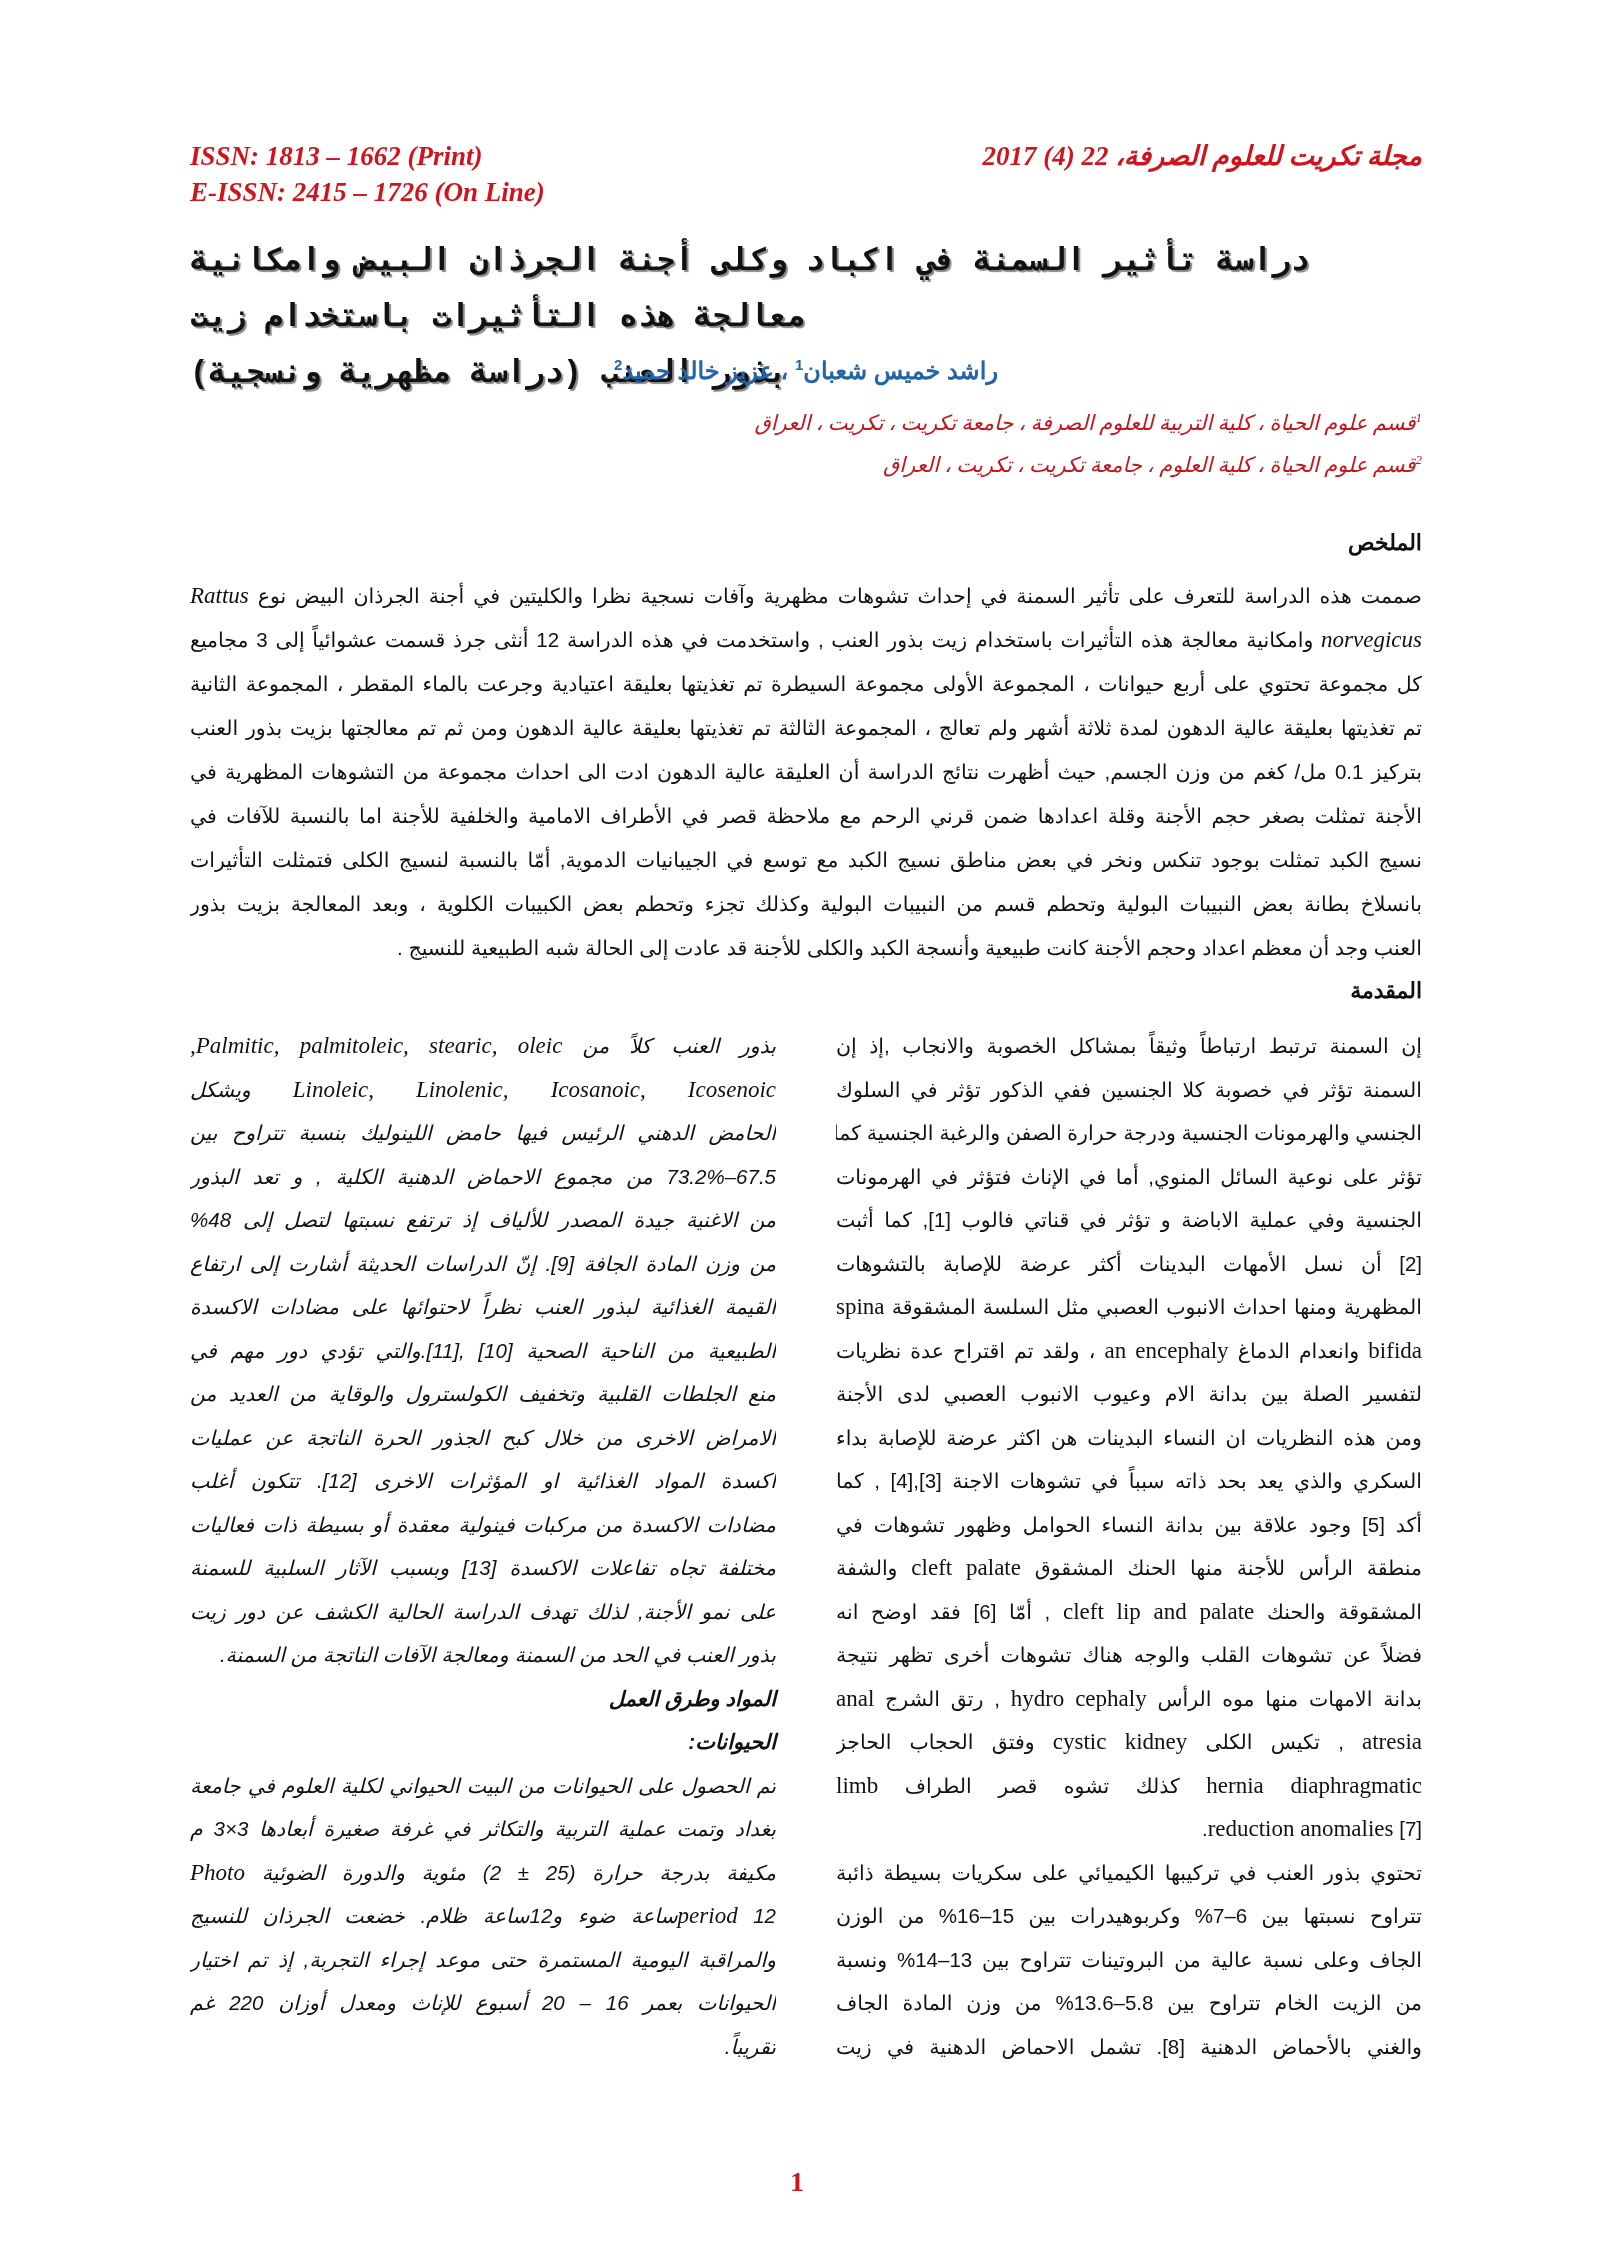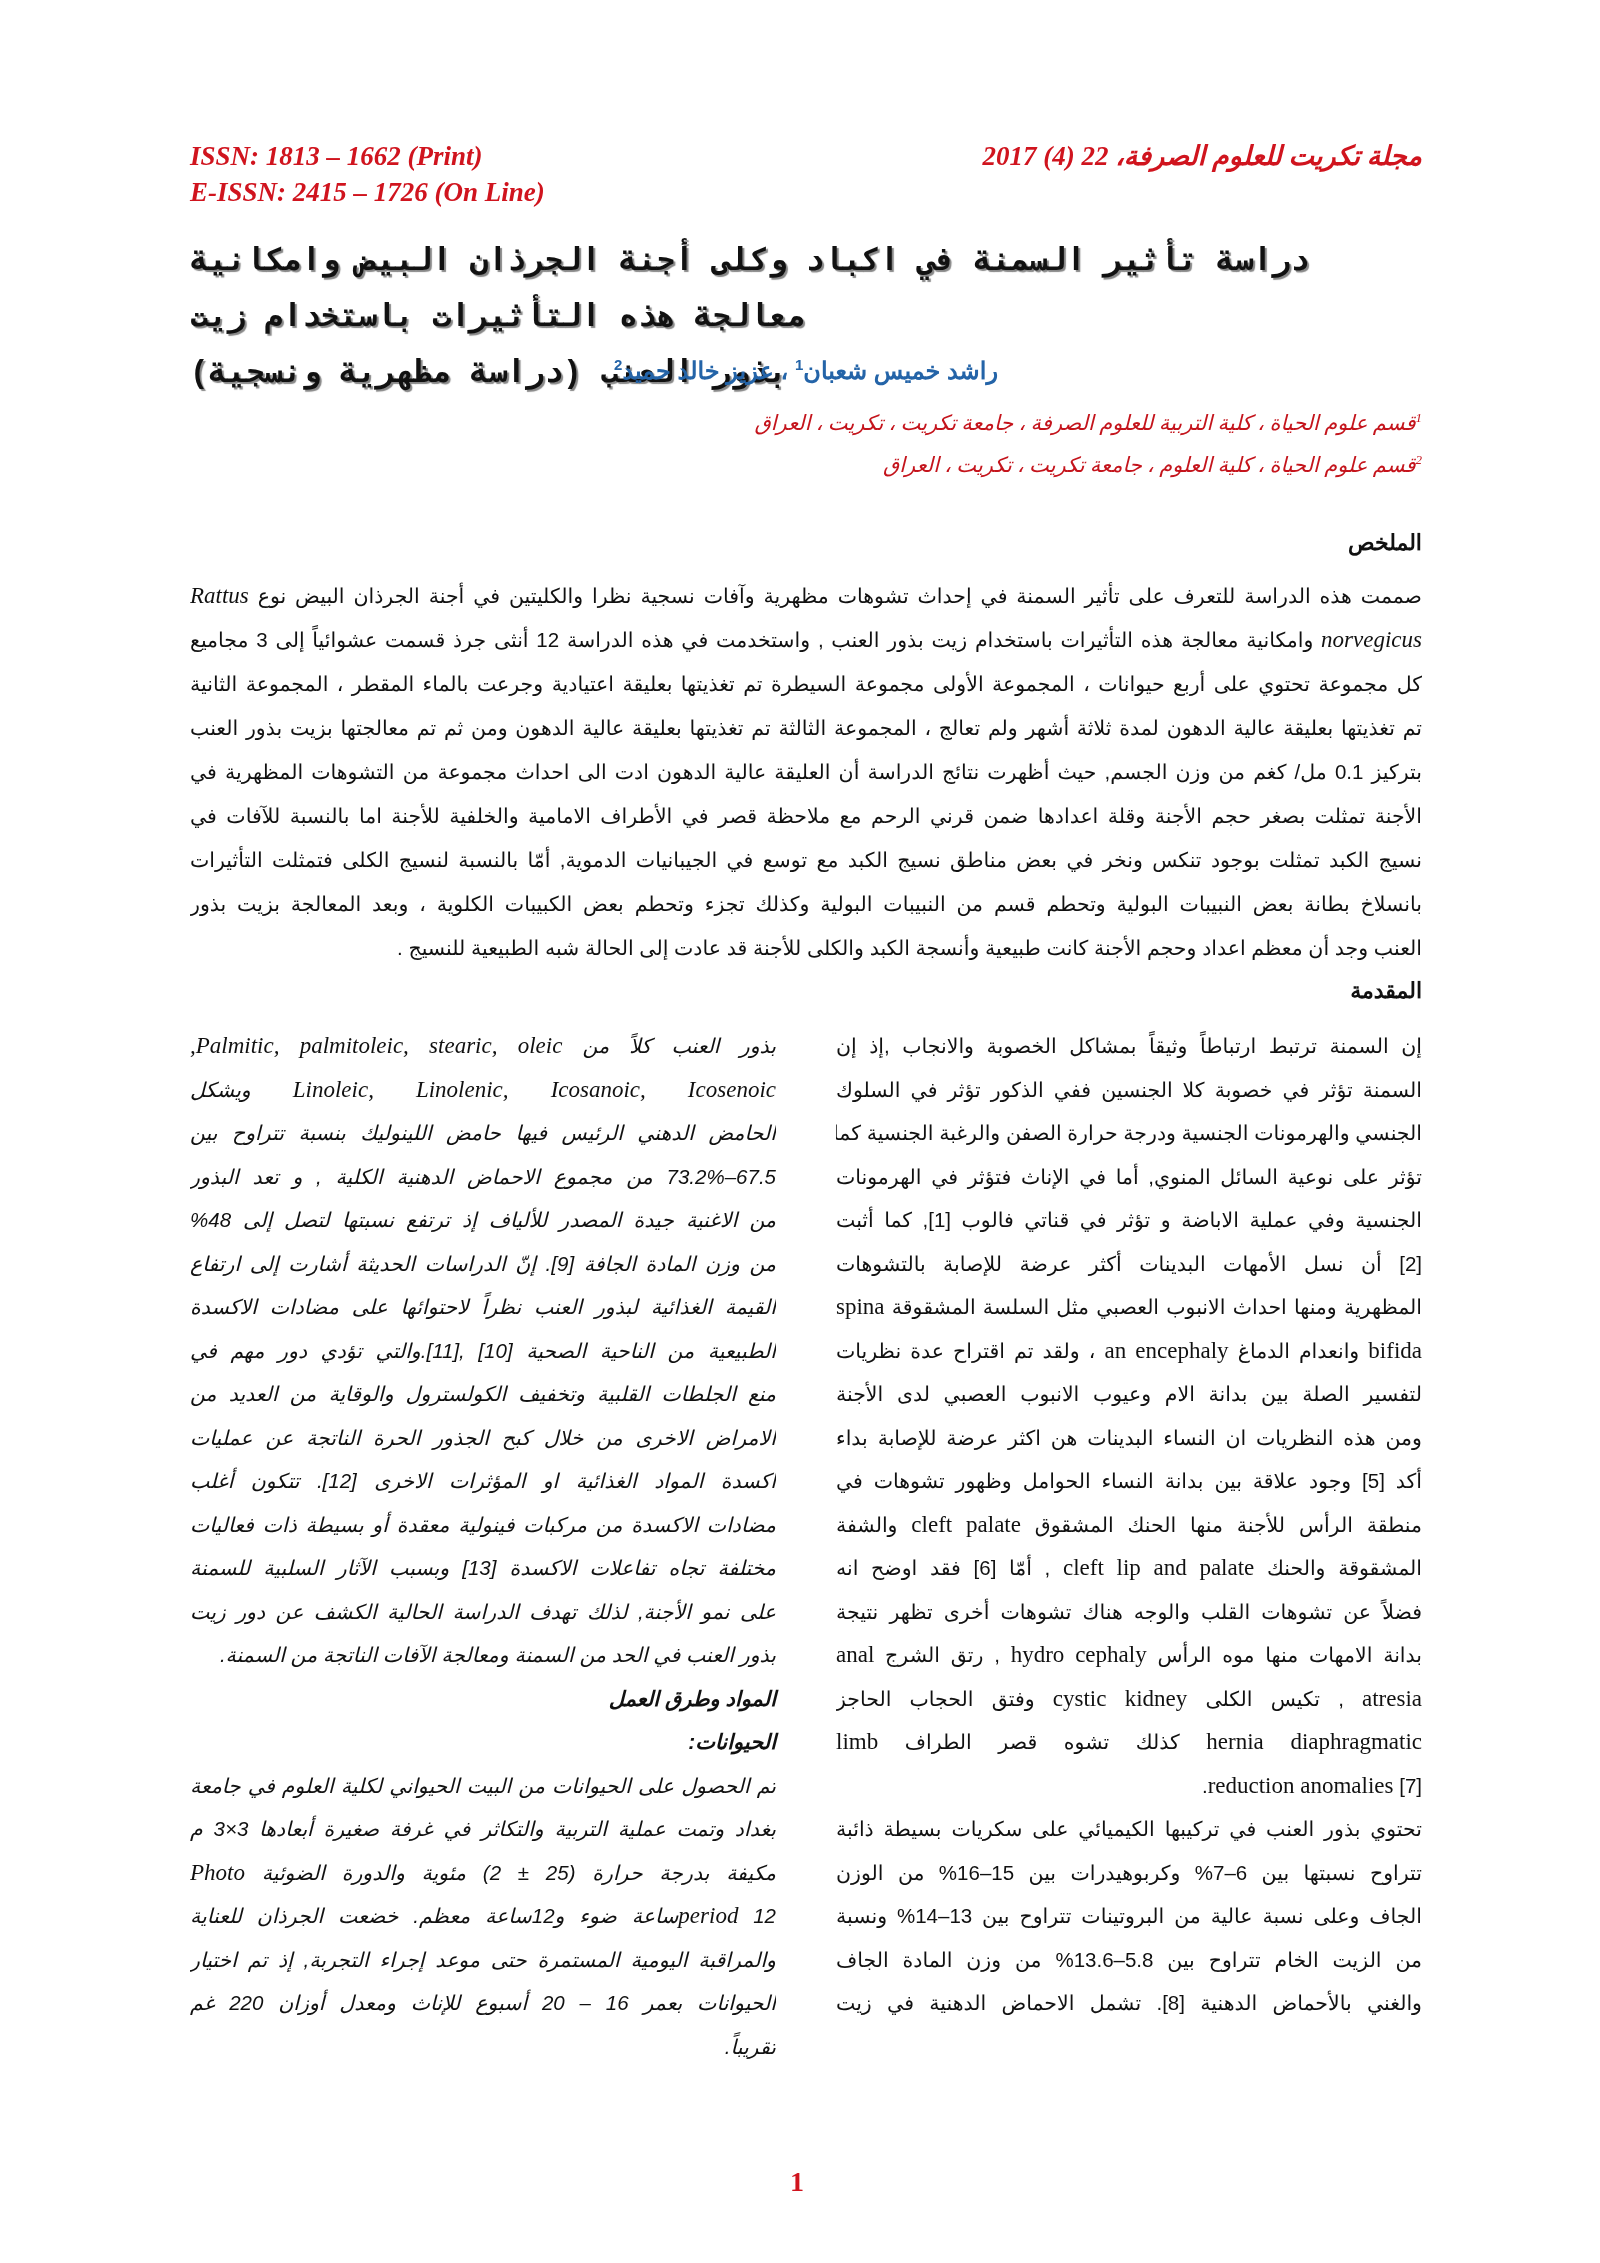--- a/index.html
+++ b/index.html
@@ -83,20 +83,21 @@
     <span class="line">إن السمنة ترتبط ارتباطاً وثيقاً بمشاكل الخصوبة والانجاب ,إذ إن</span>
     <span class="line">السمنة تؤثر في خصوبة كلا الجنسين ففي الذكور تؤثر في السلوك</span>
     <span class="line">الجنسي والهرمونات الجنسية ودرجة حرارة الصفن والرغبة الجنسية كما</span>
     <span class="line">تؤثر على نوعية السائل المنوي, أما في الإناث فتؤثر في الهرمونات</span>
     <span class="line">الجنسية وفي عملية الاباضة و تؤثر في قناتي فالوب [1], كما أثبت</span>
     <span class="line">[2] أن نسل الأمهات البدينات أكثر عرضة للإصابة بالتشوهات</span>
     <span class="line"><span>المظهرية ومنها احداث الانبوب العصبي مثل السلسة المشقوقة </span><span class="latin">spina</span></span>
     <span class="line"><span class="latin">bifida</span><span> وانعدام الدماغ </span><span class="latin">an encephaly</span><span> ، ولقد تم اقتراح عدة نظريات</span></span>
     <span class="line">لتفسير الصلة بين بدانة الام وعيوب الانبوب العصبي لدى الأجنة</span>
     <span class="line">ومن هذه النظريات ان النساء البدينات هن اكثر عرضة للإصابة بداء</span>
+    <span class="line">السكري والذي يعد بحد ذاته سبباً في تشوهات الاجنة [3],[4] , كما</span>
     <span class="line">أكد [5] وجود علاقة بين بدانة النساء الحوامل وظهور تشوهات في</span>
     <span class="line"><span>منطقة الرأس للأجنة منها الحنك المشقوق </span><span class="latin">cleft palate</span><span> والشفة</span></span>
     <span class="line"><span>المشقوقة والحنك </span><span class="latin">cleft lip and palate</span><span> , أمّا [6] فقد اوضح انه</span></span>
     <span class="line">فضلاً عن تشوهات القلب والوجه هناك تشوهات أخرى تظهر نتيجة</span>
     <span class="line"><span>بدانة الامهات منها موه الرأس </span><span class="latin">hydro cephaly</span><span> , رتق الشرج </span><span class="latin">anal</span></span>
     <span class="line"><span class="latin">atresia</span><span> , تكيس الكلى </span><span class="latin">cystic kidney</span><span> وفتق الحجاب الحاجز</span></span>
     <span class="line"><span class="latin">hernia diaphragmatic</span><span> كذلك تشوه قصر الطراف </span><span class="latin">limb</span></span>
     <span class="line last"><span class="latin">reduction anomalies</span><span> [7].</span></span>
     <span class="line">تحتوي بذور العنب في تركيبها الكيميائي على سكريات بسيطة ذائبة</span>
     <span class="line">تتراوح نسبتها بين 6–7% وكربوهيدرات بين 15–16% من الوزن</span>
@@ -121,20 +122,20 @@
     <span class="line">مختلفة تجاه تفاعلات الاكسدة [13] وبسبب الآثار السلبية للسمنة</span>
     <span class="line">على نمو الأجنة, لذلك تهدف الدراسة الحالية الكشف عن دور زيت</span>
     <span class="line last">بذور العنب في الحد من السمنة ومعالجة الآفات الناتجة من السمنة.</span>
 
     <span class="sub-head">المواد وطرق العمل</span>
     <span class="sub-head">الحيوانات:</span>
 
     <span class="line">تم الحصول على الحيوانات من البيت الحيواني لكلية العلوم في جامعة</span>
     <span class="line">بغداد وتمت عملية التربية والتكاثر في غرفة صغيرة أبعادها 3×3 م</span>
     <span class="line"><span>مكيفة بدرجة حرارة (25 ± 2) مئوية والدورة الضوئية </span><span class="latin">Photo</span></span>
-    <span class="line"><span class="latin">period</span><span> 12ساعة ضوء و12ساعة معظم. خضعت الجرذان للعناية</span></span>
+    <span class="line"><span class="latin">period</span><span> 12ساعة ضوء و12ساعة ظلام. خضعت الجرذان للنسيج</span></span>
     <span class="line">والمراقبة اليومية المستمرة حتى موعد إجراء التجربة, إذ تم اختيار</span>
     <span class="line">الحيوانات بعمر 16 – 20 أسبوع للإناث ومعدل أوزان 220 غم</span>
     <span class="line last">تقريباً.</span>
   </div>
 
   <div class="page-num">1</div>
 </div>
 
 </body></html>

